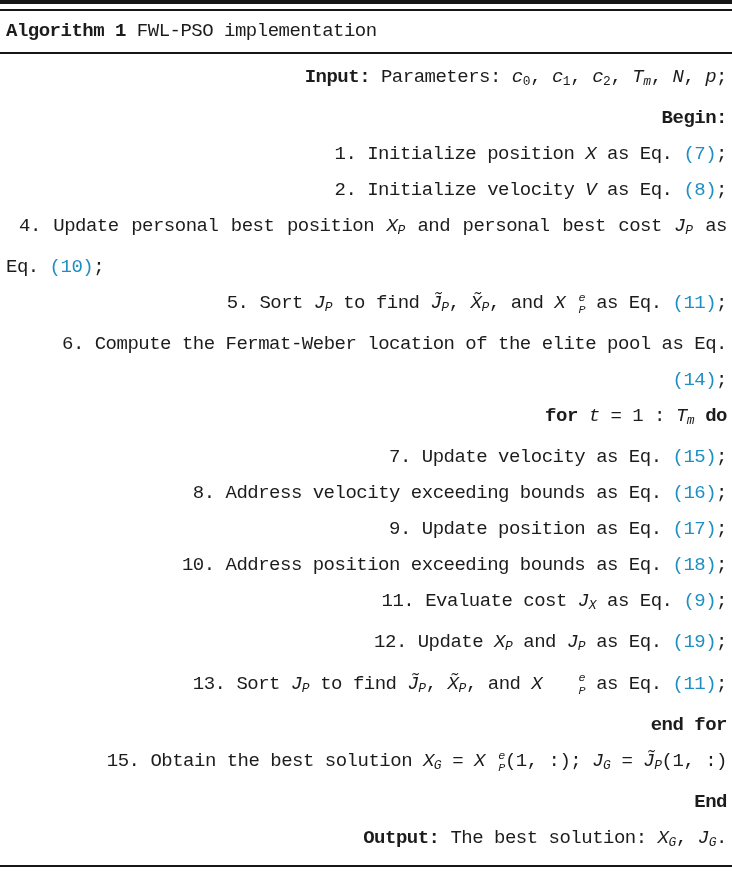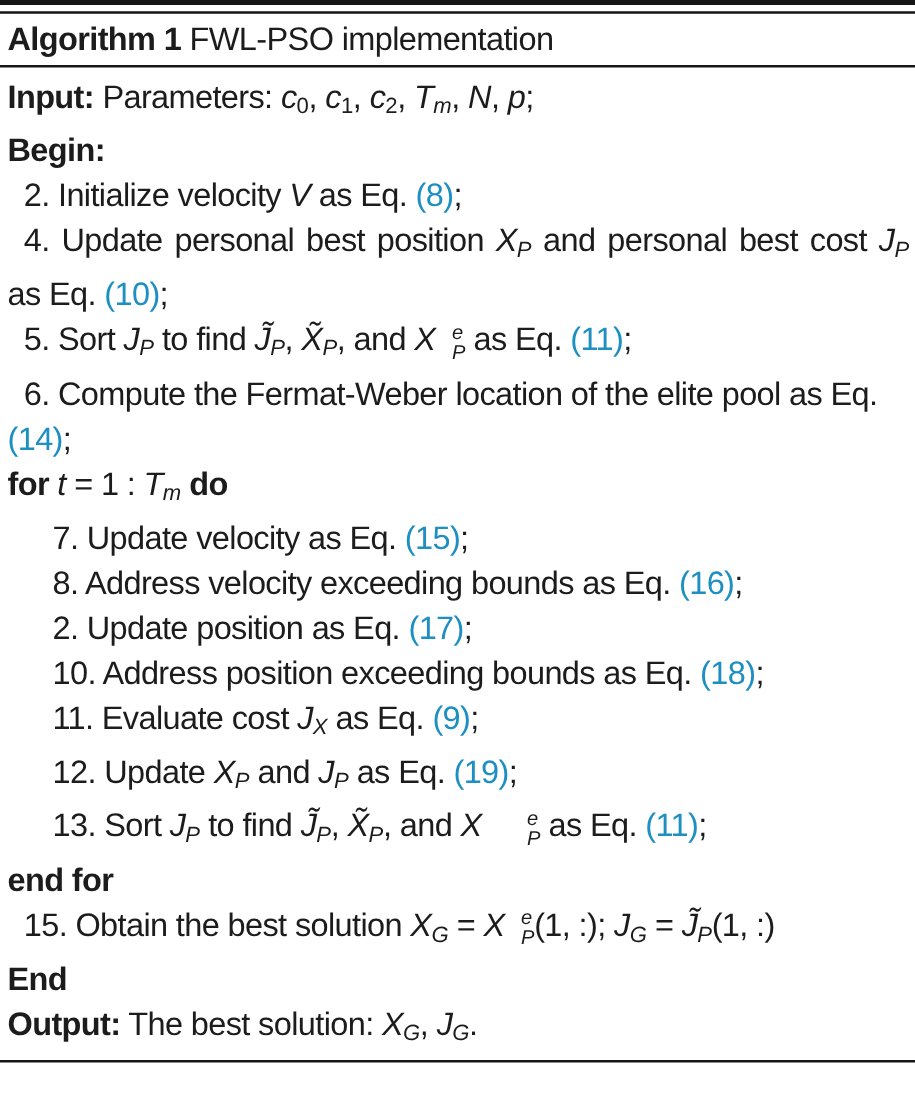--- a/index.html
+++ b/index.html
@@ -7,40 +7,40 @@
     --link:#1e8fc2;
     --rule:#161616;
     --bg:#ffffff;
   }
   html,body{margin:0;padding:0;background:var(--bg);}
   body{width:732px;height:894px;overflow:hidden;}
   .page{
     box-sizing:border-box;
     width:732px;
     color:var(--text);
-    font-family:Liberation Sans, sans-serif;
-    font-size:26px;
+    font-family:Liberation Mono, monospace;
+    font-size:19px;
     letter-spacing:-0.5px;
     background:var(--bg);
   }
   .rule{height:0;border-top:2px solid var(--rule);}
   .rule.thick{border-top:4px solid var(--rule);}
   .rule.thin2{border-top:2.5px solid var(--rule);margin-top:5px;}
   .algo-title{
     padding:2px 6px 3px 6px;
     line-height:36px;
     white-space:nowrap;
   }
   .algo-body{
     padding:5px 5px 4px 6px;
   }
   .line{
     line-height:36px;
     min-height:36px;
-    text-align:left;
+    text-align:right;
   }
   .line.just{text-align:justify;}
   .ind0{text-indent:0;}
   .ind1{text-indent:13px;}
   .ind2{text-indent:36px;}
   .b{font-weight:700;}
   .m{font-style:italic;}
   .it{font-style:italic;}
   .rm{font-style:normal;}
   .sb{
@@ -63,28 +63,29 @@
 <body>
 
 <div class="page">
   <div class="rule thick"></div>
   <div class="rule thin2"></div>
   <div class="algo-title"><span class="b">Algorithm 1</span><span> FWL-PSO implementation</span></div>
   <div class="rule"></div>
   <div class="algo-body" id="algo-body">
       <div class="line ind0"><span class="b">Input:</span><span class="t"> Parameters: </span><span class="m">c<span class="sb rm">0</span></span><span class="t">, </span><span class="m">c<span class="sb rm">1</span></span><span class="t">, </span><span class="m">c<span class="sb rm">2</span></span><span class="t">, </span><span class="m">T<span class="sb it">m</span></span><span class="t">, </span><span class="m">N</span><span class="t">, </span><span class="m">p</span><span class="t">;</span></div>
       <div class="line ind0"><span class="b">Begin:</span></div>
+      <div class="line ind1"><span class="t">1. Initialize position </span><span class="m">X</span><span class="t"> as Eq. </span><span class="eq">(7)</span><span class="t">;</span></div>
       <div class="line ind1"><span class="t">2. Initialize velocity </span><span class="m">V</span><span class="t"> as Eq. </span><span class="eq">(8)</span><span class="t">;</span></div>
       <div class="line ind1 just"><span class="t">4. Update personal best position </span><span class="m">X<span class="sb it">P</span></span><span class="t"> and personal best cost </span><span class="m">J<span class="sb it">P</span></span><span class="t"> as Eq. </span><span class="eq">(10)</span><span class="t">;</span></div>
       <div class="line ind1"><span class="t">5. Sort </span><span class="m">J<span class="sb it">P</span></span><span class="t"> to find </span><span class="m">J̃<span class="sb it">P</span></span><span class="t">, </span><span class="m">X̃<span class="sb it">P</span></span><span class="t">, and </span><span class="m">X<span class="ss"><span class="it">e</span><span class="it">P</span></span></span><span class="t"> as Eq. </span><span class="eq">(11)</span><span class="t">;</span></div>
       <div class="line ind1"><span class="t">6. Compute the Fermat-Weber location of the elite pool as Eq. </span><span class="eq">(14)</span><span class="t">;</span></div>
       <div class="line ind0"><span class="b">for </span><span class="m">t</span><span class="t"> = 1 : </span><span class="m">T<span class="sb it">m</span></span><span class="t"> </span><span class="b">do</span></div>
       <div class="line ind2"><span class="t">7. Update velocity as Eq. </span><span class="eq">(15)</span><span class="t">;</span></div>
       <div class="line ind2"><span class="t">8. Address velocity exceeding bounds as Eq. </span><span class="eq">(16)</span><span class="t">;</span></div>
-      <div class="line ind2"><span class="t">2. Update position as Eq. </span><span class="eq">(17)</span><span class="t">;</span></div>
+      <div class="line ind2"><span class="t">9. Update position as Eq. </span><span class="eq">(17)</span><span class="t">;</span></div>
       <div class="line ind2"><span class="t">10. Address position exceeding bounds as Eq. </span><span class="eq">(18)</span><span class="t">;</span></div>
       <div class="line ind2"><span class="t">11. Evaluate cost </span><span class="m">J<span class="sb it">X</span></span><span class="t"> as Eq. </span><span class="eq">(9)</span><span class="t">;</span></div>
       <div class="line ind2"><span class="t">12. Update </span><span class="m">X<span class="sb it">P</span></span><span class="t"> and </span><span class="m">J<span class="sb it">P</span></span><span class="t"> as Eq. </span><span class="eq">(19)</span><span class="t">;</span></div>
       <div class="line ind2"><span class="t">13. Sort </span><span class="m">J<span class="sb it">P</span></span><span class="t"> to find </span><span class="m">J̃<span class="sb it">P</span></span><span class="t">, </span><span class="m">X̃<span class="sb it">P</span></span><span class="t">, and </span><span class="m">X<span class="ss"><span class="it">e</span><span class="it">P</span></span></span><span class="t"> as Eq. </span><span class="eq">(11)</span><span class="t">;</span></div>
       <div class="line ind0"><span class="b">end for</span></div>
       <div class="line ind1"><span class="t">15. Obtain the best solution </span><span class="m">X<span class="sb it">G</span></span><span class="t"> = </span><span class="m">X<span class="ss"><span class="it">e</span><span class="it">P</span></span></span><span class="t">(1, :); </span><span class="m">J<span class="sb it">G</span></span><span class="t"> = </span><span class="m">J̃<span class="sb it">P</span></span><span class="t">(1, :)</span></div>
       <div class="line ind0"><span class="b">End</span></div>
       <div class="line ind0"><span class="b">Output:</span><span class="t"> The best solution: </span><span class="m">X<span class="sb it">G</span></span><span class="t">, </span><span class="m">J<span class="sb it">G</span></span><span class="t">.</span></div>
     </div>
   <div class="rule"></div>

